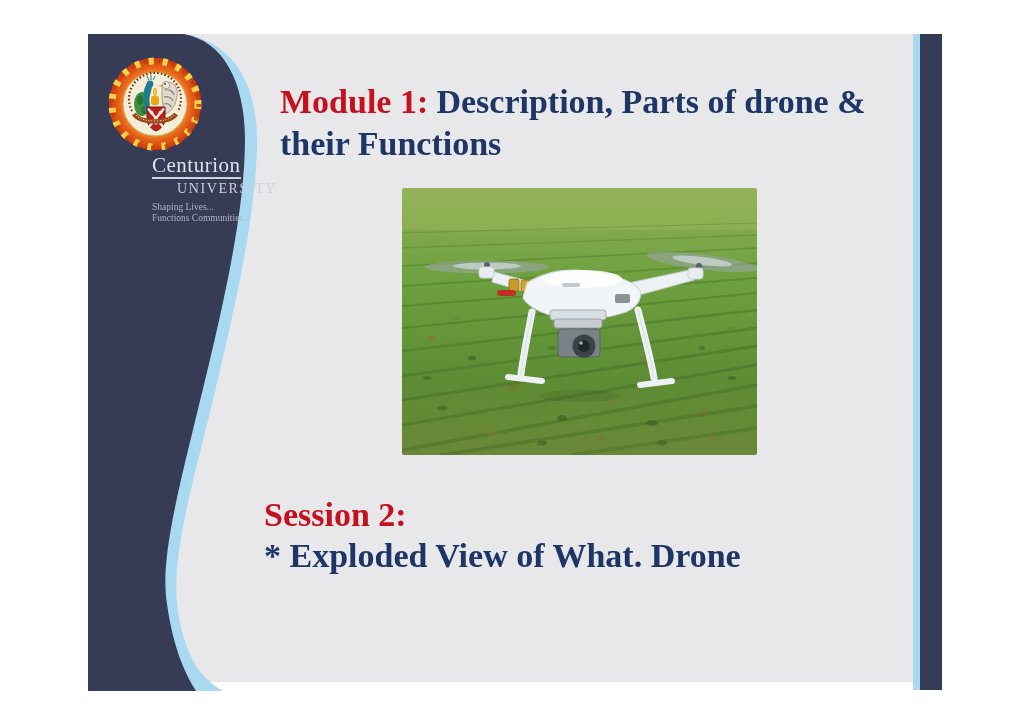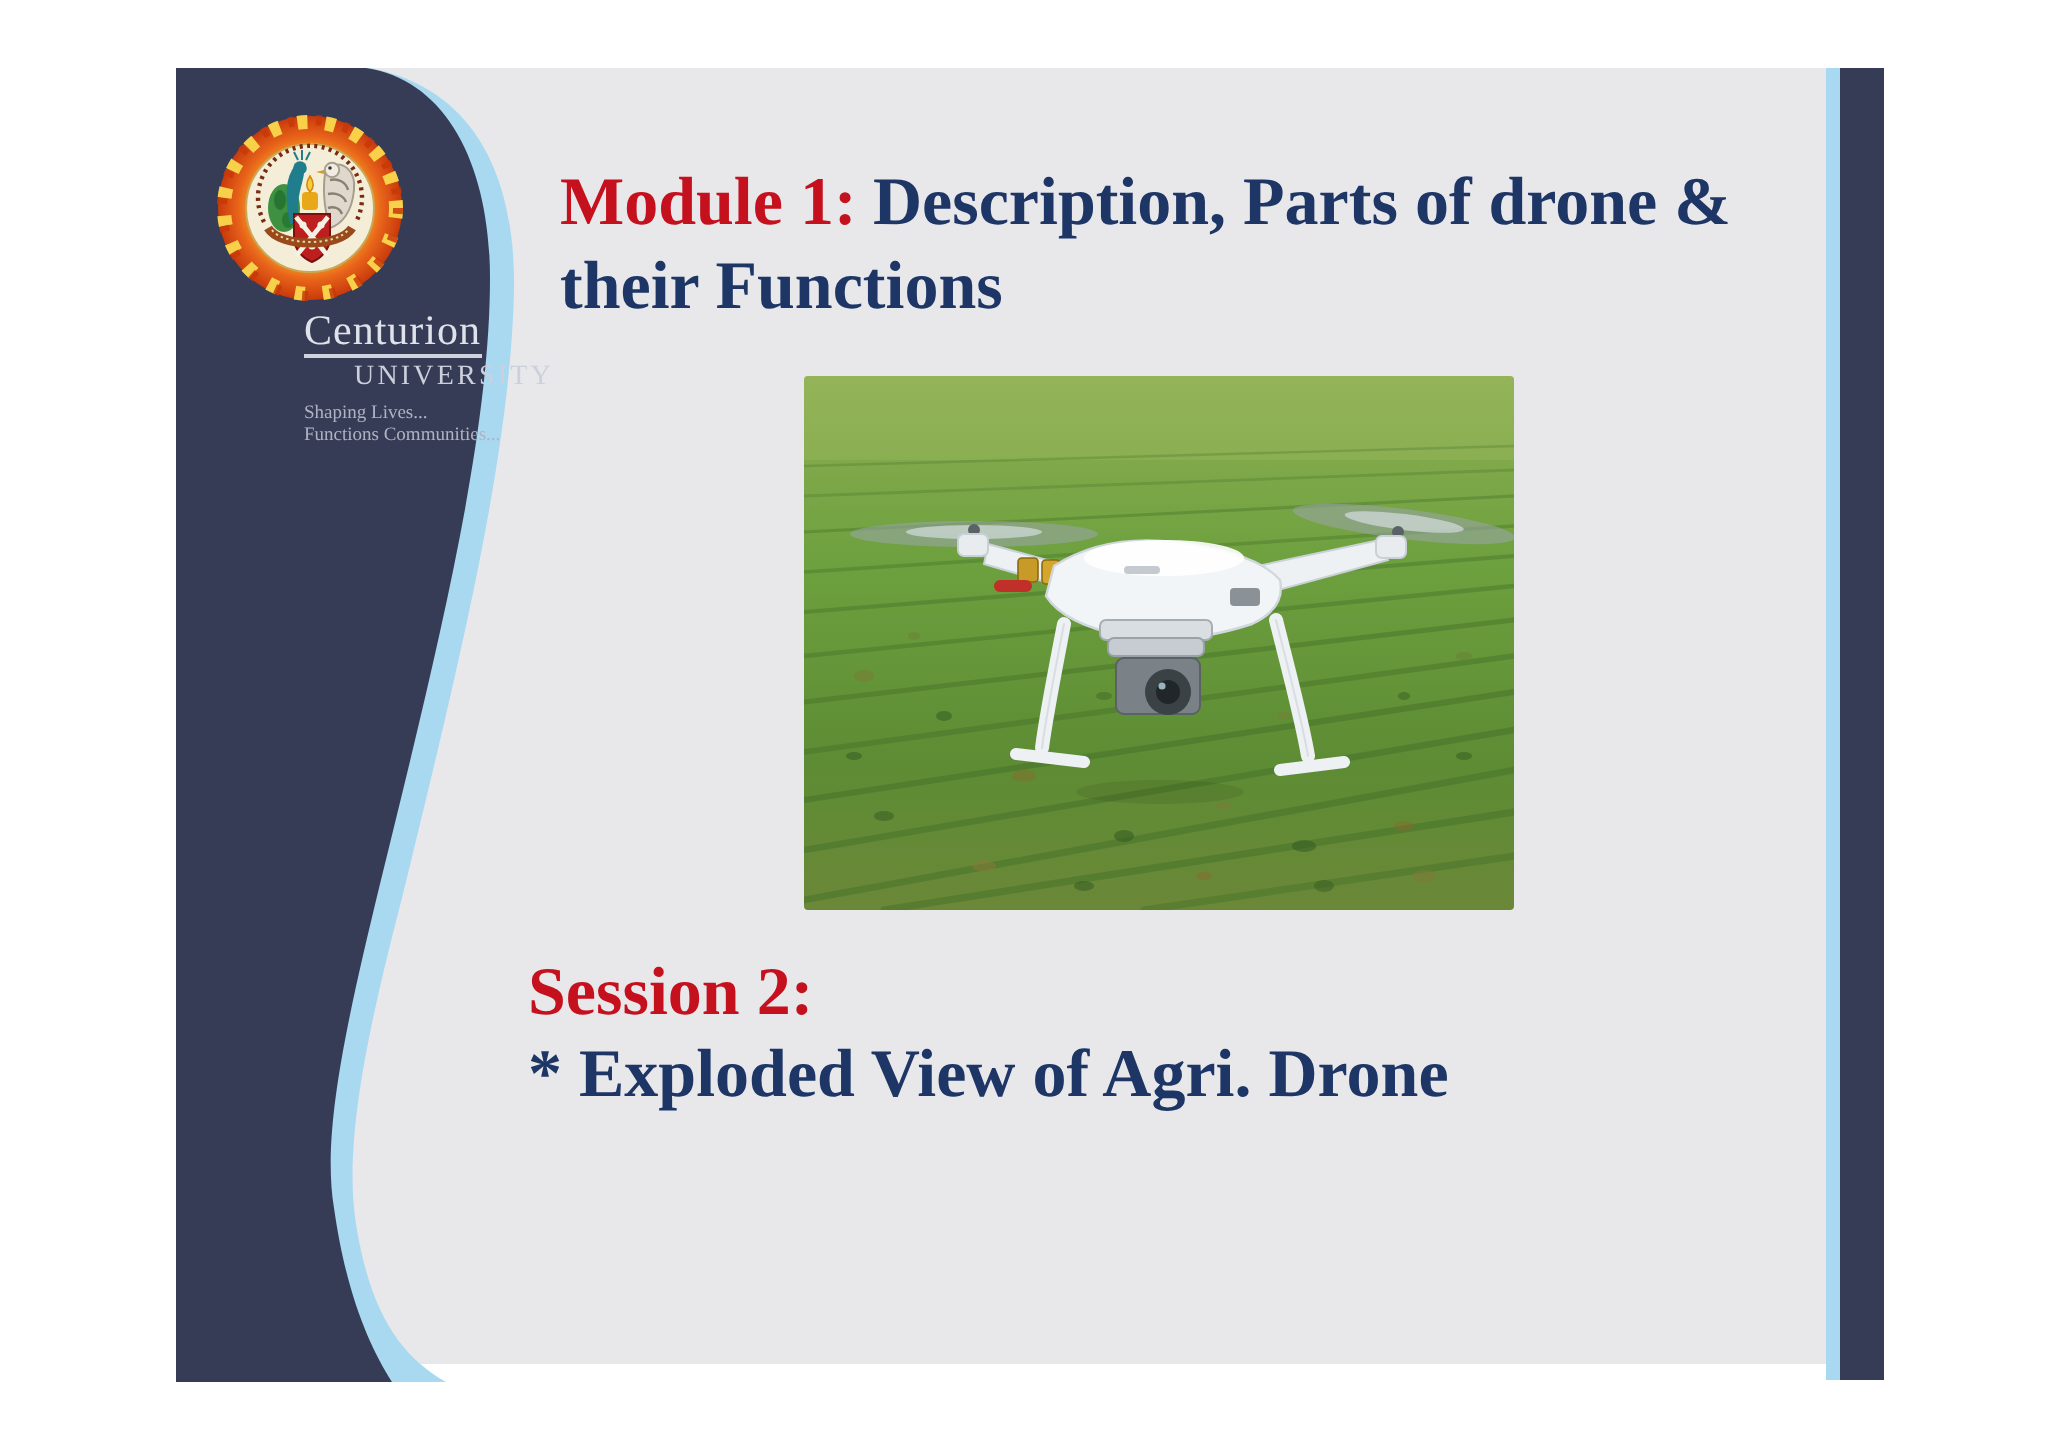--- a/index.html
+++ b/index.html
@@ -22,21 +22,21 @@
   .tagline{font-size:9.5px;color:#aeb3c2;line-height:1.2;}
   #logo-tagline-1{margin-top:6px;}
   
   #title{left:280px;top:81px;width:640px;font-weight:bold;font-size:34px;line-height:42px;white-space:nowrap;}
   .red{color:var(--accent-red,#c5111e);}
   .navy{color:var(--text-navy,#1d3666);}
   #title .red{margin-right:.24em;}
   
   #drone-image{left:402px;top:188px;border-radius:2px;overflow:hidden;}
   
-  #session{left:264px;top:476px;font-weight:bold;font-size:34px;line-height:41px;white-space:nowrap;}
+  #session{left:264px;top:494px;font-weight:bold;font-size:34px;line-height:41px;white-space:nowrap;}
 </style>
 </head>
 <body>
 
 <div id="page">
 
   <div id="slide-bg" class="abs"></div>
 
   <svg id="sidebar-svg" class="abs" width="172" height="657" viewBox="0 0 172 657">
     <path d="M0,0 L97,0 C148,10 170,52 169,112 C167,195 141,300 113,415 C94,488 84,540 90,578 C97,622 112,644 135,657 L0,657 Z" style="fill:var(--ribbon-blue,#a8d9f1)"></path>
@@ -194,19 +194,19 @@
       <rect x="152" y="131" width="48" height="9" rx="3" fill="#c6ccd2" stroke="#9aa2a8"></rect>
       <rect x="156" y="141" width="42" height="28" rx="4" fill="#7a8288" stroke="#5a6266"></rect>
       <circle cx="182" cy="158" r="11.5" fill="#3a4246"></circle>
       <circle cx="182" cy="158" r="6" fill="#20262a"></circle>
       <circle cx="179" cy="155" r="1.8" fill="#9ab2bc"></circle>
     </g>
   </svg>
 
   <div id="session" class="abs">
     <div class="red">Session 2:</div>
-    <div class="navy">* Exploded View of Agri. Drone</div>
+    <div class="navy">* Exploded View of What. Drone</div>
   </div>
 
   <div id="right-line" class="abs"></div>
   <div id="right-bar" class="abs"></div>
 
 </div>
 
 </body></html>

